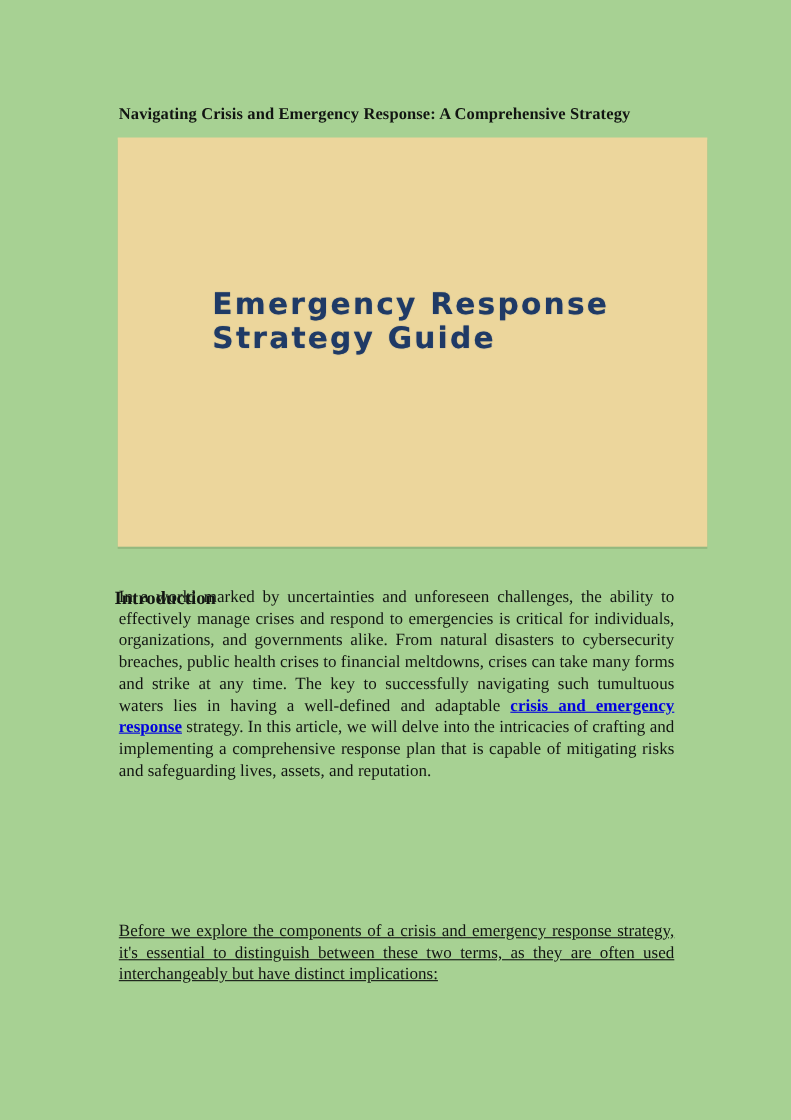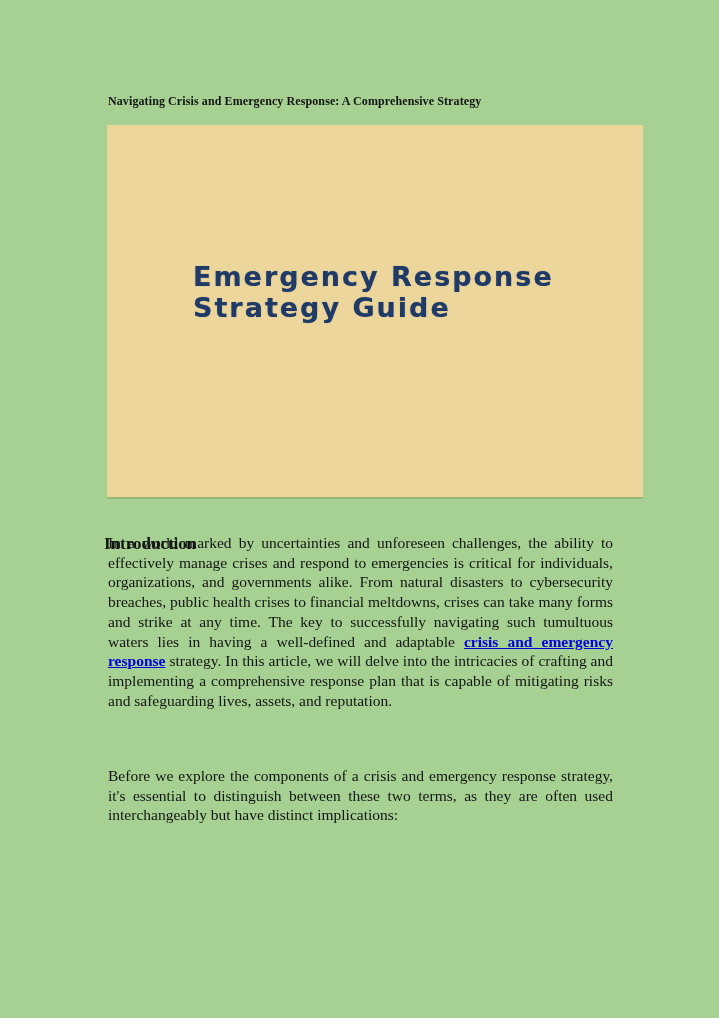--- a/index.html
+++ b/index.html
@@ -21,21 +21,21 @@
     height: 1018px;
     background: var(--page-bg);
     overflow: hidden;
     color: var(--body-text);
   }
   .doc-title {
     position: absolute;
     left: 108px;
     top: 86px;
     width: 520px;
-    font-size: 12px;
+    font-size: 15px;
     font-weight: bold;
     letter-spacing: 0.1px;
   }
   .hero-image {
     position: absolute;
     left: 107px;
     top: 125px;
     width: 536px;
     height: 372px;
     background: var(--hero-bg);
@@ -68,21 +68,21 @@
   .body-para {
     position: absolute;
     left: 108px;
     width: 505px;
     margin: 0;
     font-size: 15.5px;
     line-height: 19.7px;
     text-align: justify;
   }
   .para-introduction { top: 533px; font-family: Liberation Serif, serif; }
-  .para-understanding { top: 766px; }
+  .para-understanding { top: 837px; text-decoration: underline; }
   .para-crisis { top: 889px; }
   .inline-link {
     color: var(--link);
     font-weight: bold;
     text-decoration: underline;
     cursor: pointer;
   }
   .bold-term { font-weight: bold; }
 </style>
 </head>

